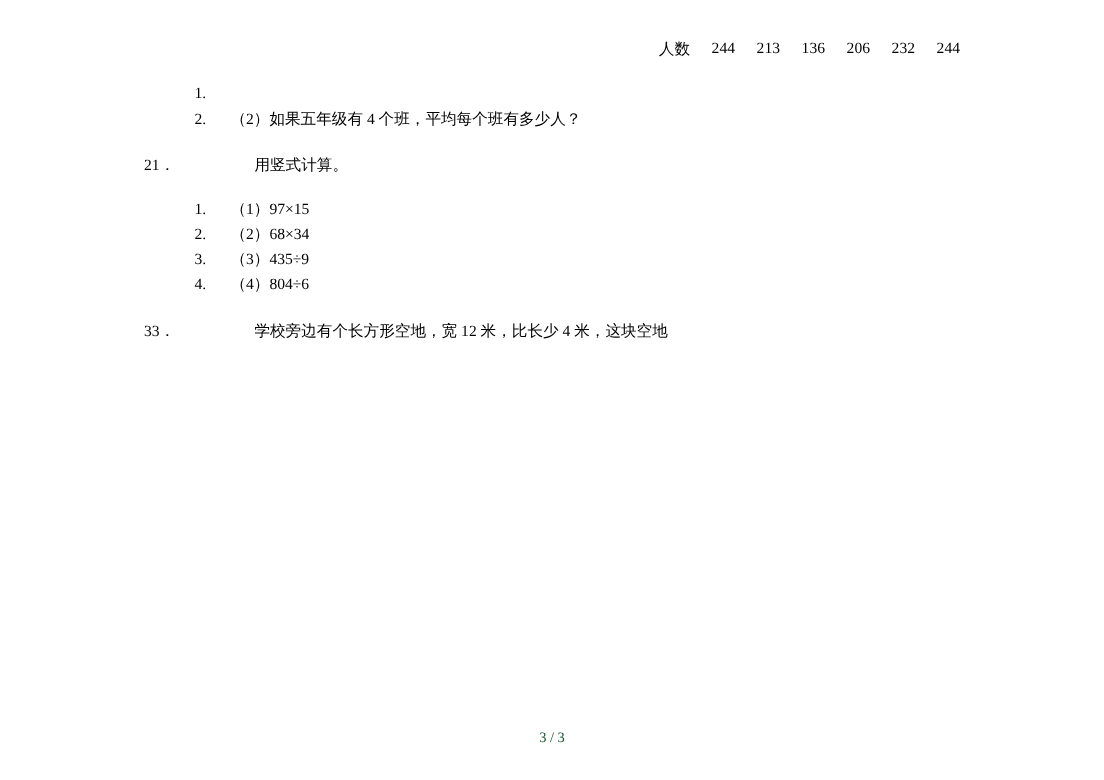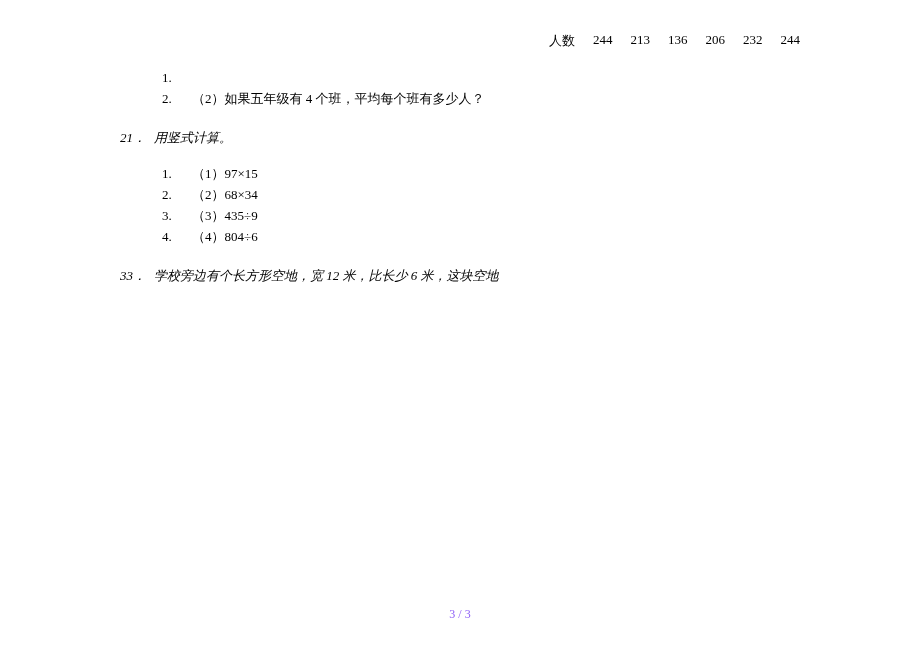--- a/index.html
+++ b/index.html
@@ -35,41 +35,41 @@
     .sub-item {
       display: flex;
       gap: 10px;
       line-height: 1.6;
     }
     .sub-num {
       min-width: 20px;
     }
     .q-block {
       display: flex;
-      gap: 8px;
+      gap: 24px;
       margin-bottom: 16px;
       line-height: 1.6;
-      font-style: italic;
     }
     .q-num {
       min-width: 26px;
     }
     .q-body {
       flex: 1;
+      margin-left: 42px;
     }
     .q22-line2 {
       padding-left: 102px;
     }
     .page-footer {
       position: absolute;
       bottom: 28px;
       width: 100%;
       text-align: center;
       font-size: 12px;
-      color: #8b5cf6;
+      color: #14532d;
     }
   </style>
 </head>
 <body>
 
 <div class="page">
 
   <div class="table-row">
     <span class="table-cell">人数</span>
     <span class="table-cell">244</span>
@@ -110,19 +110,19 @@
     </div>
     <div class="sub-item">
       <span class="sub-num">4.</span>
       <span>（4）804÷6</span>
     </div>
   </div>
 
   <div class="q-block">
     <span class="q-num">33．</span>
     <div class="q-body">
-      <div>学校旁边有个长方形空地，宽 12 米，比长少 6 米，这块空地</div>
+      <div>学校旁边有个长方形空地，宽 12 米，比长少 4 米，这块空地</div>
     </div>
   </div>
 
 </div>
 
 <div class="page-footer">3  /  3</div>
 
 </body></html>

